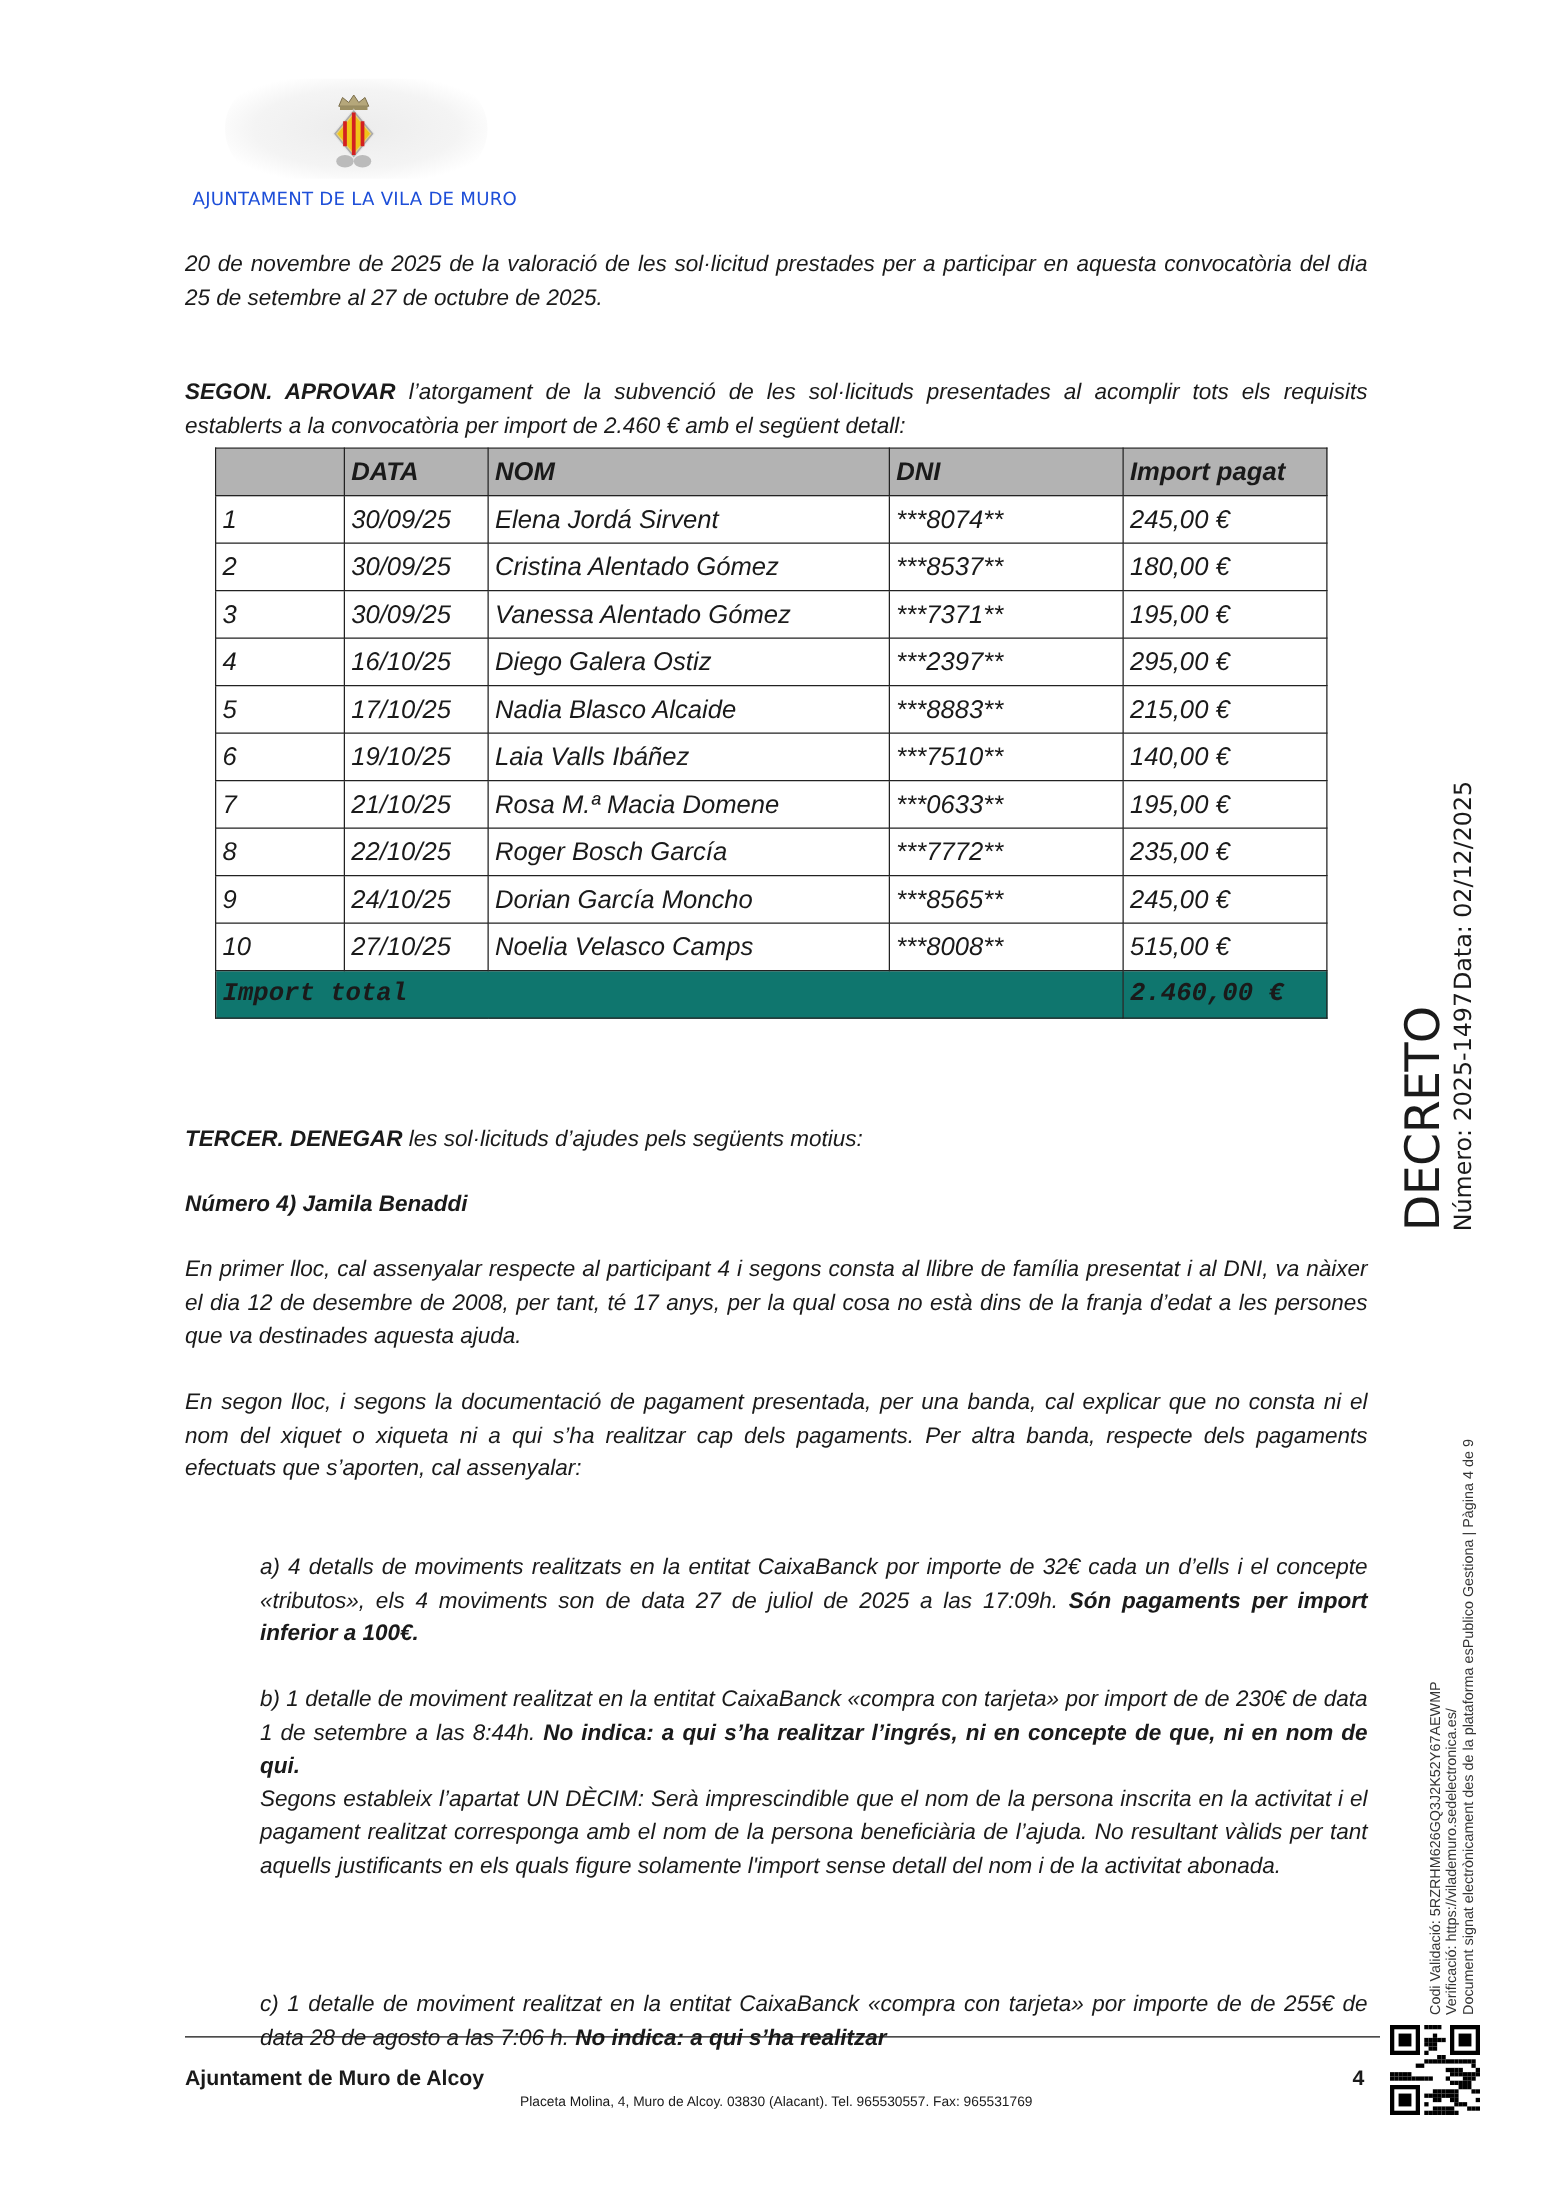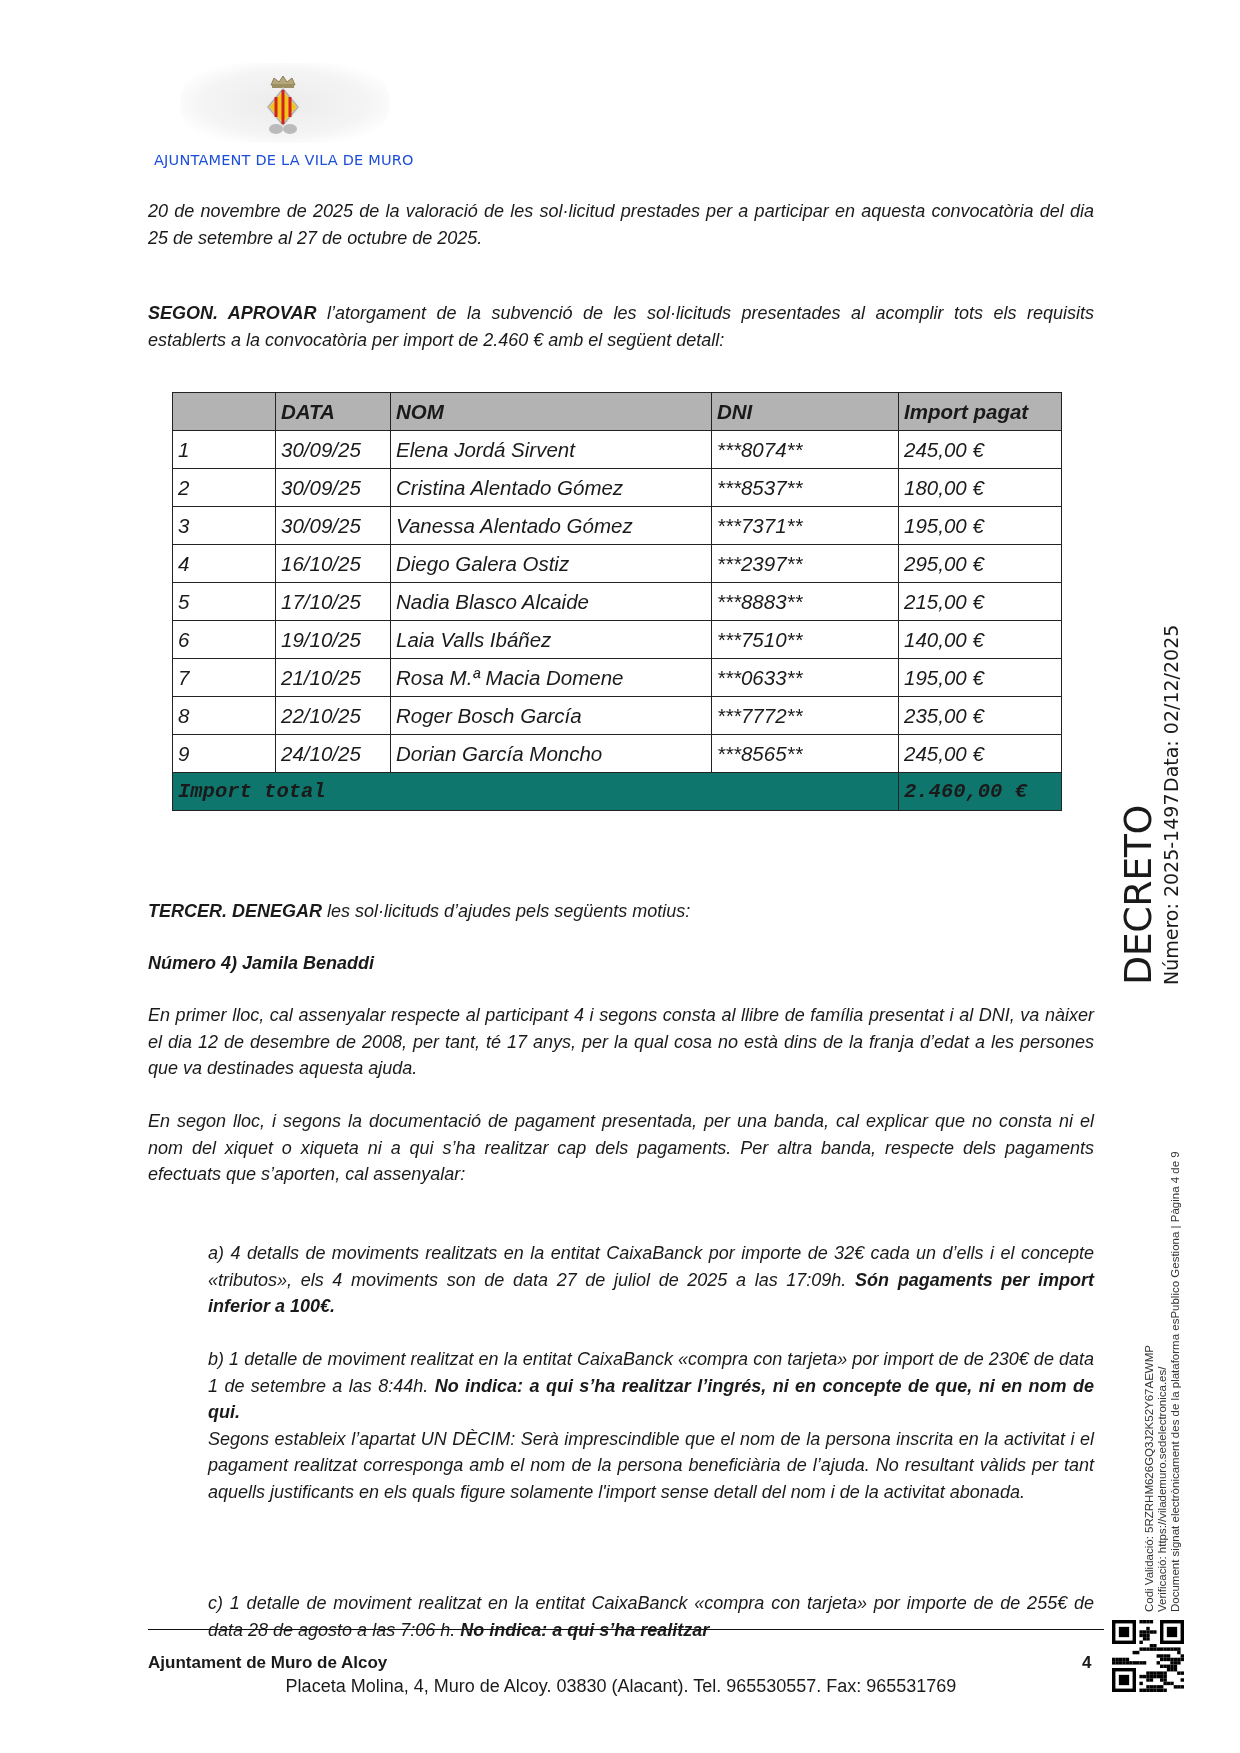--- a/index.html
+++ b/index.html
@@ -8,39 +8,39 @@
   .logo { position: absolute; left: 150px; top: 55px; width: 270px; height: 115px; }
   .logo-bg { position: absolute; left: 30px; top: 8px; width: 210px; height: 80px; border-radius: 45px;
              background: radial-gradient(ellipse at center, #ececec 0%, #f4f4f4 55%, #ffffff 80%); }
   .logo-shield { position: absolute; left: 112px; top: 18px; width: 42px; height: 62px; }
   .logo-text { position: absolute; left: 4px; top: 97px; font-size: 14.5px; letter-spacing: 0.2px;
                font-family: "DejaVu Sans", sans-serif; color: #1d4ed8; white-space: nowrap; }
   .para { position: absolute; left: 148px; width: 946px; font-size: 18px; line-height: 26.5px;
           font-style: italic; text-align: justify; }
   .para.indent { left: 208px; width: 886px; }
   b { font-weight: bold; }
-  table.grid { position: absolute; left: 172px; top: 392px; width: 890px; border-collapse: collapse;
+  table.grid { position: absolute; left: 172px; top: 358px; width: 890px; border-collapse: collapse;
                font-style: italic; font-size: 20.5px; }
   table.grid td, table.grid th { border: 1.5px solid #222; height: 37px; padding: 0 5px; text-align: left;
                vertical-align: middle; font-weight: normal; white-space: nowrap; }
   table.grid th { background: #b3b3b3; font-weight: bold; }
   table.grid tr.total td { background: #0f766e; font-weight: bold; font-family: Liberation Mono, monospace; }
   .c0 { width: 92px; } .c1 { width: 104px; } .c2 { width: 310px; } .c3 { width: 176px; }
   .side { position: absolute; transform-origin: left top; transform: rotate(-90deg); white-space: nowrap;
           font-family: "DejaVu Sans", sans-serif; }
   .decreto { left: 1116px; top: 985px; font-size: 38px; letter-spacing: -0.5px; }
   .numero { left: 1160px; top: 985px; font-size: 19px; }
   .dataf { left: 1160px; top: 792px; font-size: 19px; }
   .valid { position: absolute; transform-origin: left top; transform: rotate(-90deg); white-space: nowrap;
            font-family: "Liberation Sans", sans-serif; font-size: 11.5px; line-height: 13px; color: #333;
            left: 1143px; top: 1612px; }
   .qr { position: absolute; left: 1112px; top: 1620px; width: 72px; height: 72px; }
   .footer-rule { position: absolute; left: 148px; top: 1629px; width: 956px; height: 0; border-top: 1.5px solid #111; }
   .footer-title { position: absolute; left: 148px; width: 946px; top: 1653px; font-weight: bold; font-size: 17px; }
-  .footer-addr { position: absolute; left: 148px; width: 946px; top: 1676px; text-align: center; font-size: 18px; }
+  .footer-addr { position: absolute; left: 148px; width: 946px; top: 1676px; text-align: center; font-size: 11px; }
   .page-num { position: absolute; left: 1082px; top: 1653px; font-weight: bold; font-size: 17px; }
 </style>
 </head>
 <body>
 
 <div class="logo">
   <div class="logo-bg"></div>
   <svg class="logo-shield" viewBox="0 0 42 62">
     <path d="M9 12 L12 5 L17 9 L21 3 L25 9 L30 5 L33 12 Z" fill="#b5a77a" stroke="#7a6d4a" stroke-width="0.8"></path>
     <rect x="10" y="12" width="22" height="3" fill="#9c8f62"></rect>
@@ -127,20 +127,27 @@
         <td>Roger Bosch García</td>
         <td>***7772**</td>
         <td>235,00 €</td>
       </tr>
       <tr>
         <td>9</td>
         <td>24/10/25</td>
         <td>Dorian García Moncho</td>
         <td>***8565**</td>
         <td>245,00 €</td>
+      </tr>
+      <tr>
+        <td>10</td>
+        <td>27/10/25</td>
+        <td>Noelia Velasco Camps</td>
+        <td>***8008**</td>
+        <td>515,00 €</td>
       </tr>
     </tbody>
   <tfoot>
     <tr class="total">
       <td colspan="4">Import total</td>
       <td>2.460,00 €</td>
     </tr>
   </tfoot>
 </table>
 

